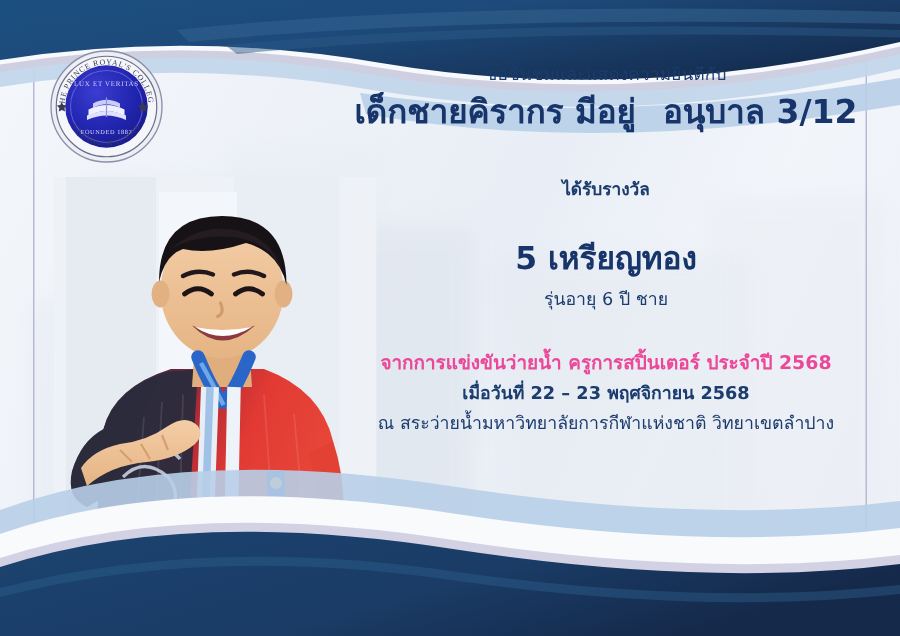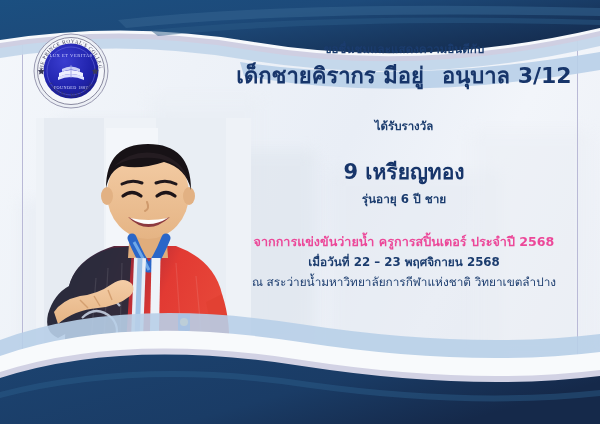--- a/index.html
+++ b/index.html
@@ -79,21 +79,21 @@
   .text-col {
     position: absolute;
     left: 230px;
     top: 42px;
     width: 348px;
     text-align: center;
     color: #17356a;
   }
   .line-congrats {
     font-size: 11.5px;
-    font-weight: bold;
+    font-weight: normal;
     letter-spacing: .1px;
     color: #1b3c6e;
     line-height: 1.25;
   }
   .line-name {
     margin-top: 6px;
     font-size: 22px;
     font-weight: bold;
     color: #17356a;
     white-space: nowrap;
@@ -115,21 +115,21 @@
   }
   .line-events {
     margin-top: 17px;
     font-size: 11.8px;
     font-weight: bold;
     color: #1b3c6e;
     line-height: 1.9;
   }
   .line-agegroup {
     font-size: 11.8px;
-    font-weight: bold;
+    font-weight: normal;
     color: #1b3c6e;
     line-height: 1.9;
   }
   .line-competition {
     margin-top: 22px;
     font-size: 12.6px;
     font-weight: bold;
     color: #ec4899;
   }
   .line-date {
@@ -344,21 +344,21 @@
 
   <div class="text-col">
     <div class="line-congrats">ขอชื่นชมและแสดงความยินดีกับ</div>
 
     <div class="line-name">
       <span>เด็กชายคิรากร  มีอยู่</span><span class="nm-class">อนุบาล 3/12</span>
     </div>
 
     <div class="line-awarded">ได้รับรางวัล</div>
 
-    <div class="line-prize">9 เหรียญทอง</div>
+    <div class="line-prize">5 เหรียญทอง</div>
 
 
     <div class="line-agegroup">รุ่นอายุ 6 ปี ชาย</div>
 
     <div class="line-competition">จากการแข่งขันว่ายน้ำ ครูการสปิ้นเตอร์ ประจำปี 2568</div>
 
     <div class="line-date">เมื่อวันที่  22 – 23 พฤศจิกายน 2568</div>
 
     <div class="line-venue1">ณ สระว่ายน้ำมหาวิทยาลัยการกีฬาแห่งชาติ วิทยาเขตลำปาง</div>
 

